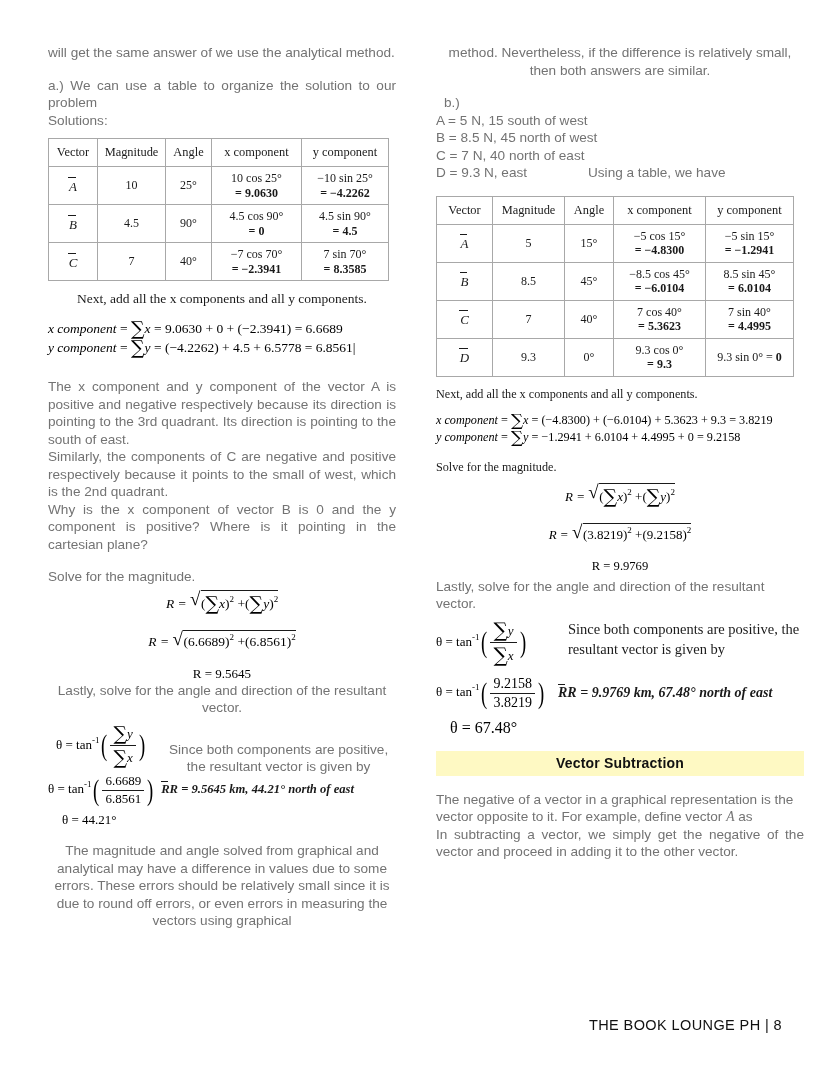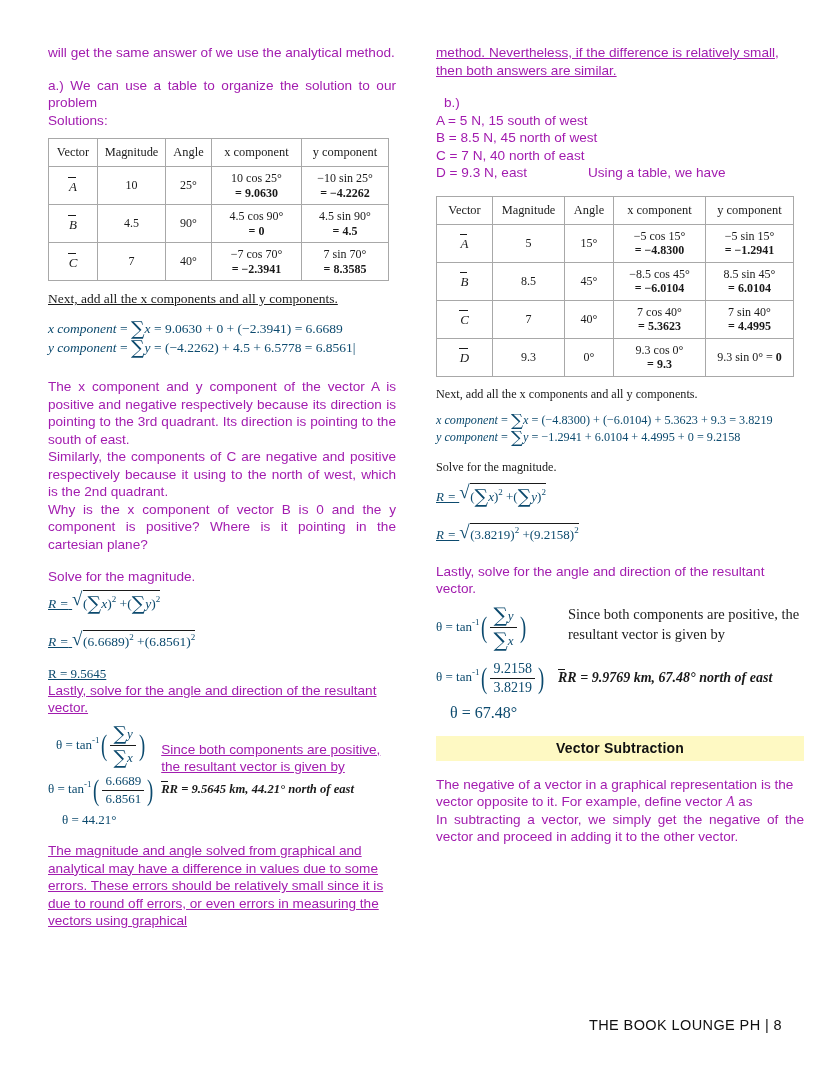--- a/index.html
+++ b/index.html
@@ -26,24 +26,24 @@
     position: absolute;
     top: 44px;
   }
   .col-left  { left: 48px;  width: 348px; }
   .col-right { left: 436px; width: 368px; }
 
   .body-text {
     font-family: "Liberation Sans", sans-serif;
     font-size: 13.6px;
     line-height: 17.5px;
-    color: #a21caf;
+    color: #737373;
   }
   .just { text-align: justify; text-justify: inter-word; }
-  .center { text-align: left; text-decoration: underline; }
+  .center { text-align: center; }
   .blk { margin: 0 0 0 0; }
   .gap-sm { height: 9px; }
   .gap-md { height: 15px; }
   .gap-lg { height: 21px; }
   table.vtable {
     border-collapse: collapse;
     font-family: "Liberation Serif", "DejaVu Serif", serif;
     color: #1a1a1a;
     table-layout: fixed;
   }
@@ -102,21 +102,21 @@
 
   .note-serif {
     font-family: "Liberation Serif", "DejaVu Serif", serif;
     font-size: 13.5px;
     color: #1a1a1a;
   }
 
   
   .eq {
     font-family: "Liberation Serif", "DejaVu Serif", serif;
-    color: #0c4a6e;
+    color: #000000;
     white-space: nowrap;
   }
   .eq-line { font-size: 13.5px; line-height: 19px; }
   .eq .lbl { font-style: italic; }
   .bigsum {
     font-size: 19px;
     font-family: "DejaVu Serif", serif;
     vertical-align: -2px;
   }
   .sqrt-wrap {
@@ -296,21 +296,21 @@
     </div>
     <div class="eq eq-line">
       <span class="lbl">y component</span>
       <span> = </span><span class="bigsum">∑</span><span class="lbl">y</span>
       <span>= (−4.2262) + 4.5 + 6.5778 = 6.8561|</span>
     </div>
 
     <div class="gap-lg"></div>
 
     <p class="body-text just blk">The x component and y component of the vector A is positive and negative respectively because its direction is pointing to the 3rd quadrant. Its direction is pointing to the south of east.</p>
-    <p class="body-text just blk">Similarly, the components of C are negative and positive respectively because it using to the north of west, which is the 2nd quadrant.</p>
+    <p class="body-text just blk">Similarly, the components of C are negative and positive respectively because it points to the small of west, which is the 2nd quadrant.</p>
     <p class="body-text just blk">Why is the x component of vector B is 0 and the y component is positive? Where is it pointing in the cartesian plane?</p>
 
     <div class="gap-md"></div>
 
     <p class="body-text blk">Solve for the magnitude.</p>
 
     <div style="height:4px"></div>
 
     <div class="eq center" style="font-size:13.5px">
       <span class="lbl">R =</span>
@@ -469,20 +469,21 @@
 
     <div style="height:16px"></div>
 
     <div class="eq center" style="font-size:13px">
       <span class="lbl">R =</span>
       <span class="sqrt-wrap"><span class="sqrt-bar">(<span>3.8219</span>)<span class="sup">2</span> +(<span>9.2158</span>)<span class="sup">2</span></span></span>
     </div>
 
     <div style="height:16px"></div>
 
+    <div class="eq center" style="font-size:12.6px">R = 9.9769</div>
 
     <div style="height:4px"></div>
 
     <p class="body-text blk">Lastly, solve for the angle and direction of the resultant vector.</p>
 
     <div style="height:6px"></div>
 
     <div class="angle-row">
       <div class="angle-left" style="width:122px">
         <div class="eq" style="font-size:13px">

